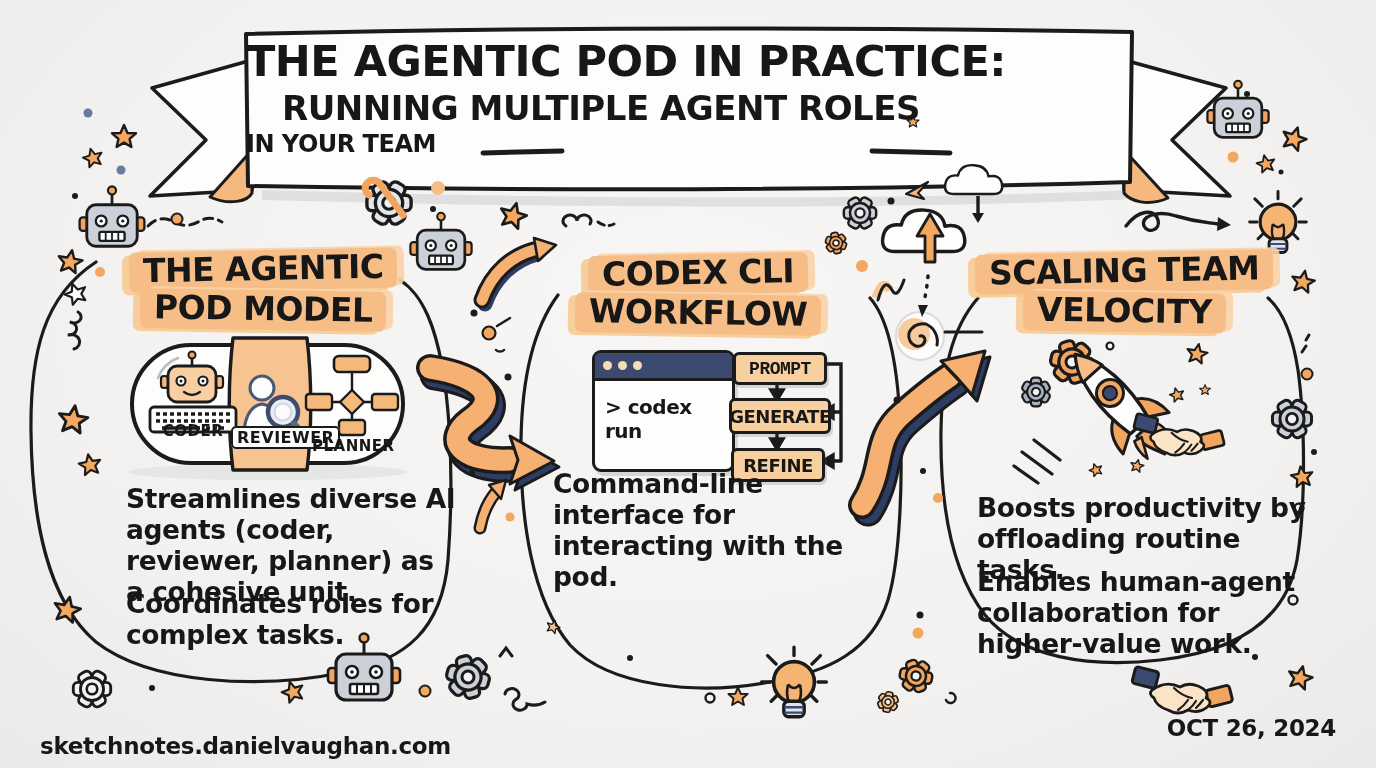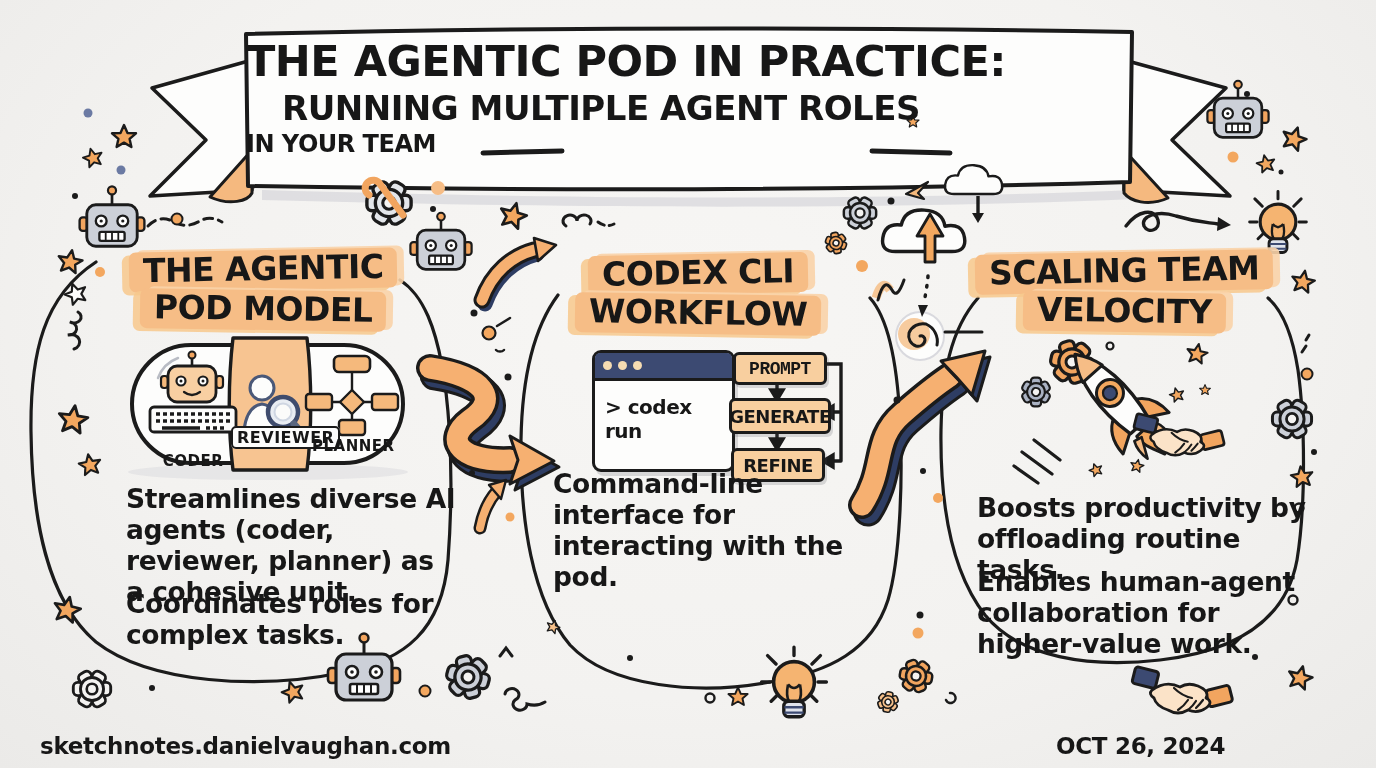--- a/index.html
+++ b/index.html
@@ -333,21 +333,21 @@
 </svg>
 
 <div class="t center ban1">THE AGENTIC POD IN PRACTICE:</div>
 <div class="t center ban2">RUNNING MULTIPLE AGENT ROLES</div>
 <div class="t center ban3">IN YOUR TEAM</div>
 
 <div class="t hd" style="left:53px;top:250px;">
   <span class="hl r1">THE AGENTIC</span><br>
   <span class="hl r2">POD MODEL</span>
 </div>
-<div class="t role" style="left:153px;top:452px;width:80px;">CODER</div>
+<div class="t role" style="left:153px;top:422px;width:80px;">CODER</div>
 <div class="t role" style="left:231px;top:428px;width:80px;"><span class="rolepill">REVIEWER</span></div>
 <div class="t role" style="left:312px;top:437px;width:80px;">PLANNER</div>
 <div class="t para" style="left:126px;top:483px;width:332px;">Streamlines diverse AI agents (coder, reviewer, planner) as a cohesive unit.</div>
 <div class="t para" style="left:126px;top:588px;width:332px;">Coordinates roles for complex tasks.</div>
 
 <div class="t hd" style="left:488px;top:254px;">
   <span class="hl r1">CODEX CLI</span><br>
   <span class="hl r2">WORKFLOW</span>
 </div>
 <div class="term">
@@ -364,15 +364,15 @@
 <div class="t para" style="left:553px;top:468px;width:346px;">Command-line interface for interacting with the pod.</div>
 
 <div class="t hd" style="left:914px;top:252px;">
   <span class="hl r1">SCALING TEAM</span><br>
   <span class="hl r2">VELOCITY</span>
 </div>
 <div class="t para" style="left:977px;top:492px;width:334px;">Boosts productivity by offloading routine tasks.</div>
 <div class="t foot" style="left:40px;top:733px;">sketchnotes.danielvaughan.com</div>
 
 <div class="t para" style="left:977px;top:566px;width:334px;">Enables human-agent collaboration for higher-value work.</div>
-<div class="t foot" style="left:1056px;top:733px;width:280px;text-align:left;">OCT 26, 2024</div>
+<div class="t foot" style="left:1056px;top:715px;width:280px;text-align:right;">OCT 26, 2024</div>
 
 </div>
 
 </body></html>

